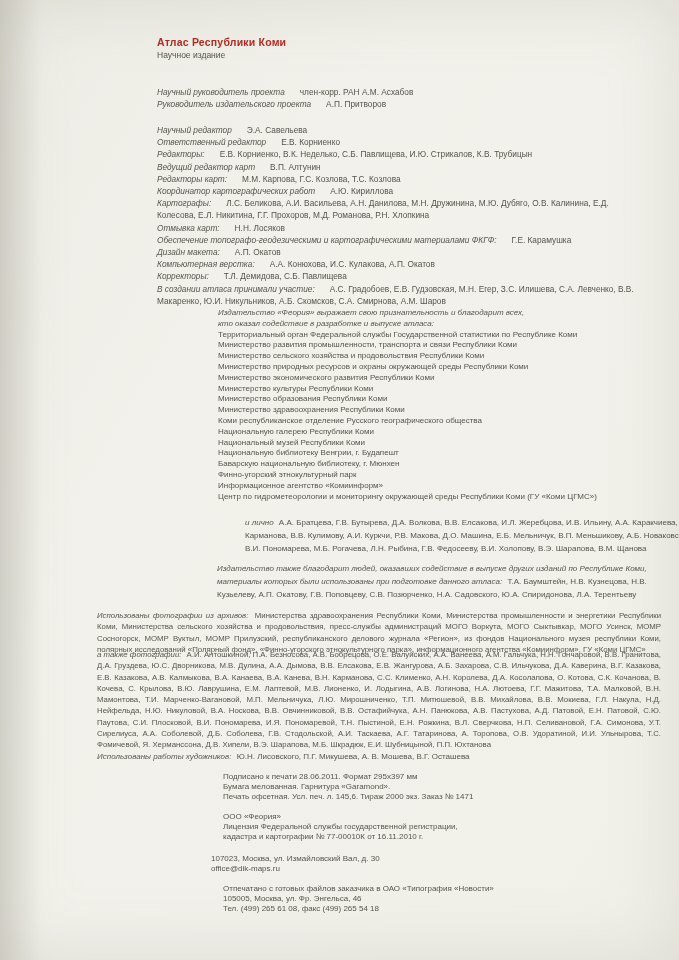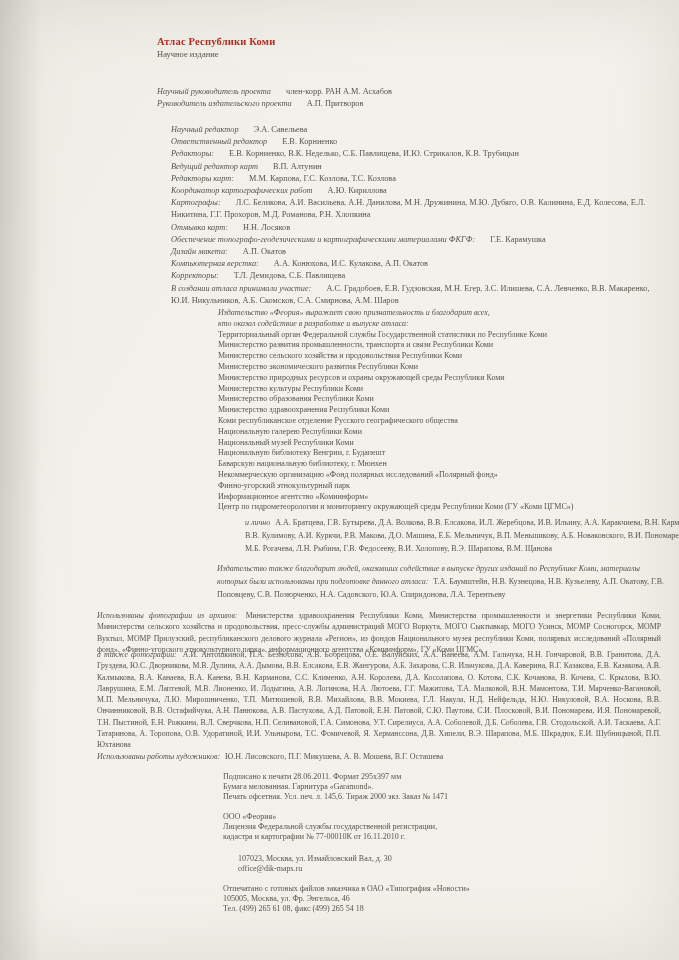--- a/index.html
+++ b/index.html
@@ -2,21 +2,21 @@
 <html><head>
 <meta charset="utf-8">
 <style>
   html,body{margin:0;padding:0;background:#e9e7e0;}
   .page{
     position:relative;
     width:679px;height:960px;
     margin:0 auto;
     background:linear-gradient(120deg,#edece5 0%,#f2f1eb 35%,#f1f0e9 100%);
     box-shadow:inset 0 0 70px rgba(150,145,128,.22);
-    font-family:Liberation Serif, serif;
+    font-family:Liberation Sans, sans-serif;
     color:#54554c;
     overflow:hidden;
   }
   .page::before{
     content:"";position:absolute;left:0;top:0;bottom:0;width:42px;
     background:linear-gradient(to right,rgba(90,85,70,.16),rgba(90,85,70,0));
     pointer-events:none;
   }
   .blk{position:absolute;}
   .ital{font-style:italic;}
@@ -41,21 +41,21 @@
     <div class="atlas-title" style="color:#b32b20;">Атлас Республики Коми</div>
     <div class="subtitle">Научное издание</div>
   </div>
 
   <div class="blk" id="leaders" style="left:157px;top:86px;">
 
   <div><span class="ital">Научный руководитель проекта</span><span>член-корр. РАН А.М. Асхабов</span></div>
       <div><span class="ital">Руководитель издательского проекта</span><span>А.П. Притворов</span></div>
     </div>
 
-  <div class="blk" id="credits" style="left:171px;top:124px;">
+  <div class="blk" id="credits" style="left:157px;top:124px;">
 
   <div><span class="ital">Научный редактор</span><span>Э.А. Савельева</span></div>
       <div><span class="ital">Ответственный редактор</span><span>Е.В. Корниенко</span></div>
       <div><span class="ital">Редакторы:</span><span>Е.В. Корниенко, В.К. Неделько, С.Б. Павлищева, И.Ю. Стрикалов, К.В. Трубицын</span></div>
       <div><span class="ital">Ведущий редактор карт</span><span>В.П. Алтунин</span></div>
       <div><span class="ital">Редакторы карт:</span><span>М.М. Карпова, Г.С. Козлова, Т.С. Козлова</span></div>
       <div><span class="ital">Координатор картографических работ</span><span>А.Ю. Кириллова</span></div>
       <div><span class="ital">Картографы:</span><span>Л.С. Беликова, А.И. Васильева, А.Н. Данилова, М.Н. Дружинина, М.Ю. Дубяго, О.В. Калинина, Е.Д. Колесова, Е.Л. Никитина, Г.Г. Прохоров, М.Д. Романова, Р.Н. Хлопкина</span></div>
       <div><span class="ital">Отмывка карт:</span><span>Н.Н. Лосяков</span></div>
       <div><span class="ital">Обеспечение топографо-геодезическими и картографическими материалами ФКГФ:</span><span>Г.Е. Карамушка</span></div>
@@ -69,31 +69,30 @@
     <div class="ital">
 
     <div>Издательство «Феория» выражает свою признательность и благодарит всех,</div>
         <div>кто оказал содействие в разработке и выпуске атласа:</div>
       </div>
     <div>
 
     <div>Территориальный орган Федеральной службы Государственной статистики по Республике Коми</div>
         <div>Министерство развития промышленности, транспорта и связи Республики Коми</div>
         <div>Министерство сельского хозяйства и продовольствия Республики Коми</div>
+        <div>Министерство природных ресурсов и охраны окружающей среды Республики Коми</div>
         <div>Министерство экономического развития Республики Коми</div>
-        <div>Министерство природных ресурсов и охраны окружающей среды Республики Коми</div>
         <div>Министерство культуры Республики Коми</div>
         <div>Министерство образования Республики Коми</div>
         <div>Министерство здравоохранения Республики Коми</div>
         <div>Коми республиканское отделение Русского географического общества</div>
         <div>Национальную галерею Республики Коми</div>
         <div>Национальный музей Республики Коми</div>
         <div>Национальную библиотеку Венгрии, г. Будапешт</div>
         <div>Баварскую национальную библиотеку, г. Мюнхен</div>
-        <div>Некоммерческую организацию «Фонд полярных исследований «Полярный фонд»</div>
         <div>Финно-угорский этнокультурный парк</div>
         <div>Информационное агентство «Комиинформ»</div>
         <div>Центр по гидрометеорологии и мониторингу окружающей среды Республики Коми (ГУ «Коми ЦГМС»)</div>
       </div>
   </div>
 
   <div class="blk" id="personal" style="left:205px;top:516px;margin-left:40px;">
     <span class="ital">и лично</span>
     <span>А.А. Братцева, Г.В. Бутырева, Д.А. Волкова, В.В. Елсакова, И.Л. Жеребцова, И.В. Ильину, А.А. Каракчиева, В.Н. Карманова, В.В. Кулимову, А.И. Куркчи, Р.В. Макова, Д.О. Машина, Е.Б. Мельничук, В.П. Меньшикову, А.Б. Новаковского, В.И. Пономарева, М.Б. Рогачева, Л.Н. Рыбина, Г.В. Федосееву, В.И. Холопову, В.Э. Шарапова, В.М. Щанова</span>
   </div>
@@ -125,21 +124,21 @@
       <div>Печать офсетная. Усл. печ. л. 145,6. Тираж 2000 экз. Заказ № 1471</div>
     </div>
 
   <div class="blk imprint" style="left:223px;top:812px;">
 
   <div>ООО «Феория»</div>
       <div>Лицензия Федеральной службы государственной регистрации,</div>
       <div>кадастра и картографии № 77-00010К от 16.11.2010 г.</div>
     </div>
 
-  <div class="blk imprint" style="left:238px;top:854px;">
+  <div class="blk imprint" style="left:211px;top:854px;">
 
   <div>107023, Москва, ул. Измайловский Вал, д. 30</div>
       <div>office@dik-maps.ru</div>
     </div>
 
   <div class="blk imprint" style="left:223px;top:884px;">
 
   <div>Отпечатано с готовых файлов заказчика в ОАО «Типография «Новости»</div>
       <div>105005, Москва, ул. Фр. Энгельса, 46</div>
       <div>Тел. (499) 265 61 08, факс (499) 265 54 18</div>

